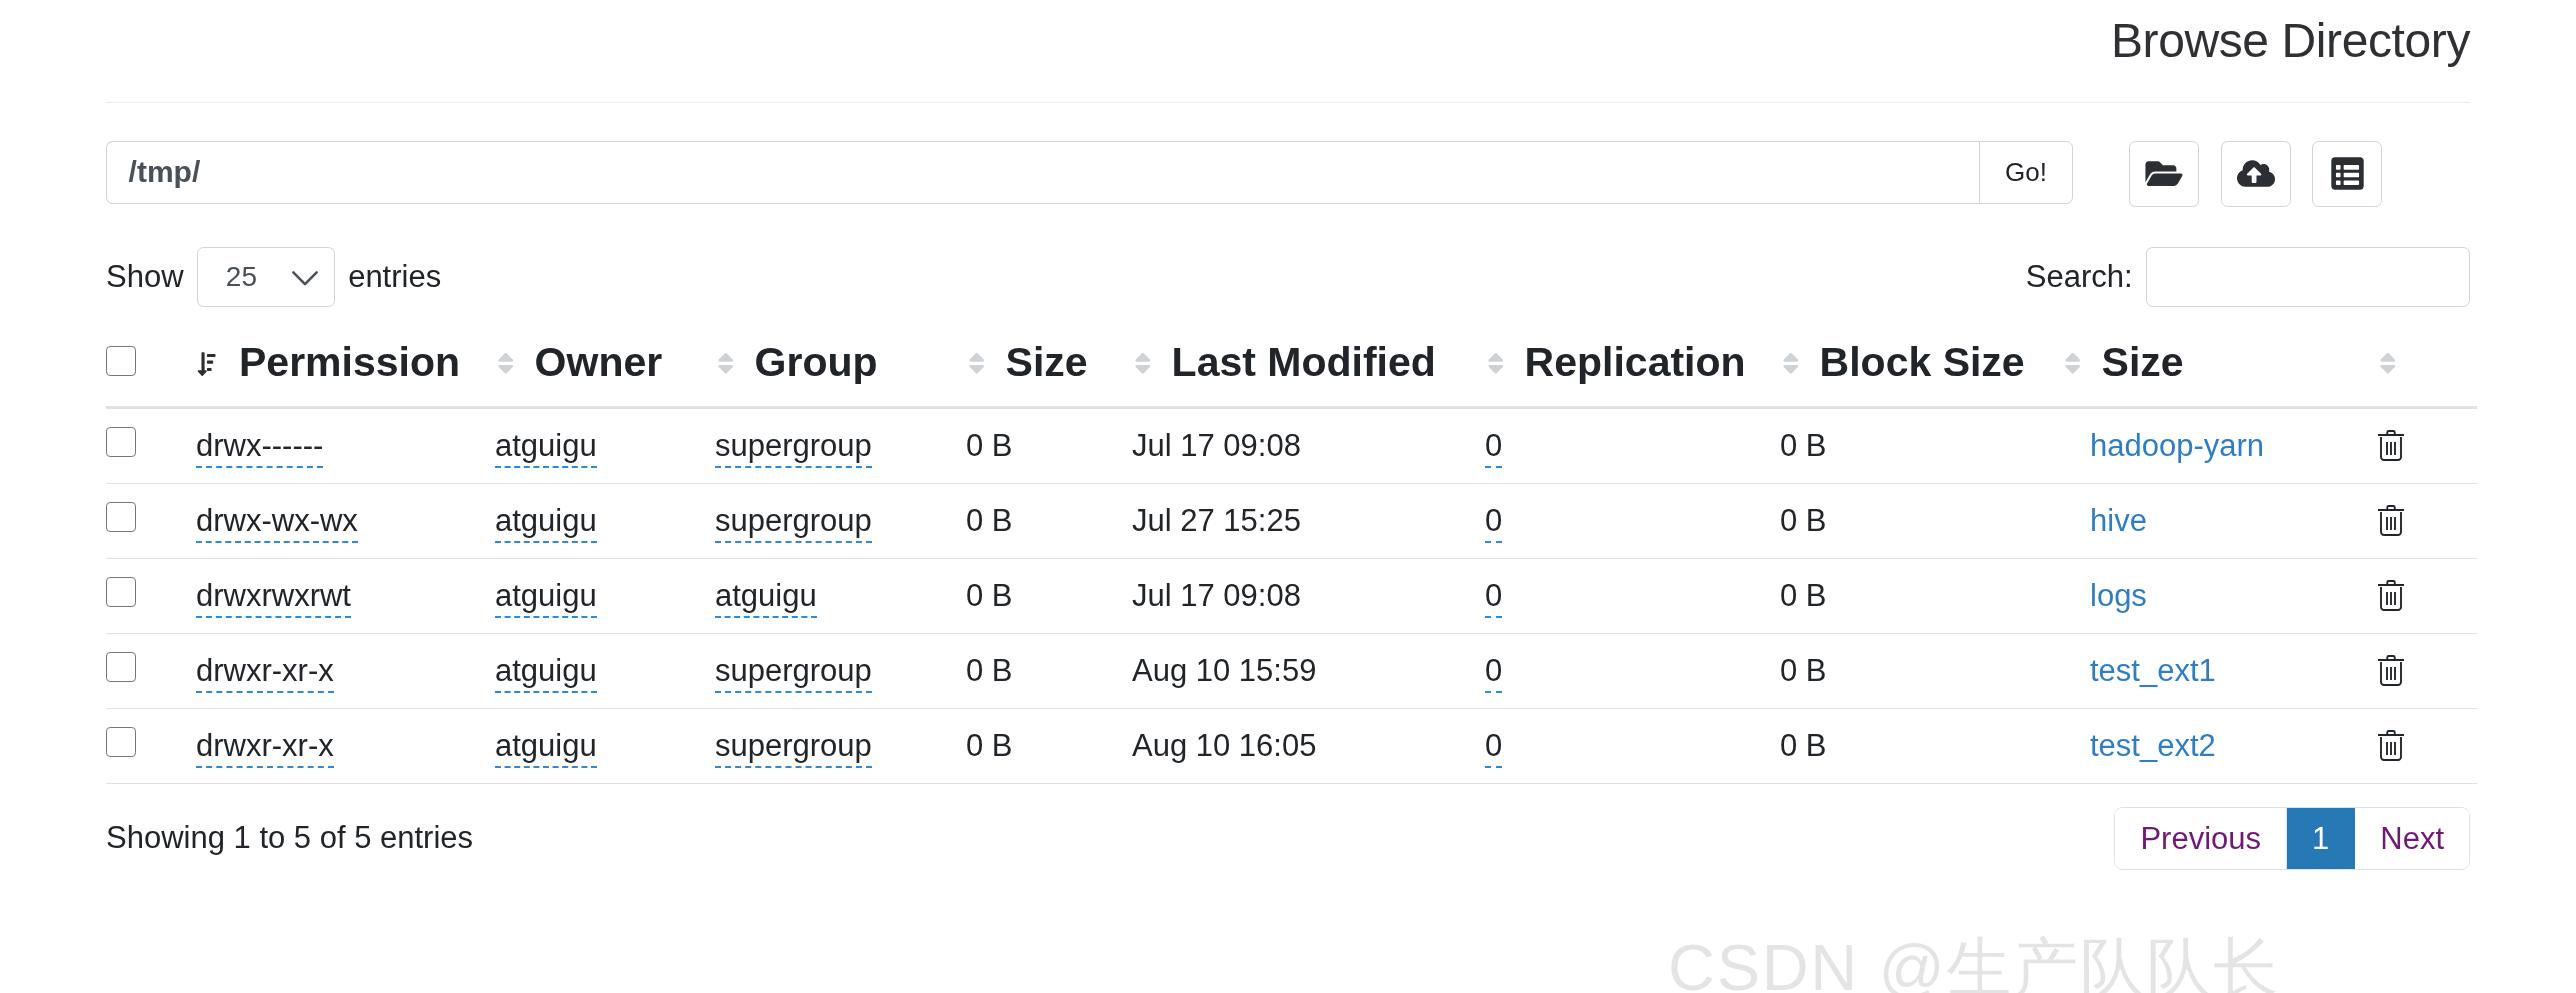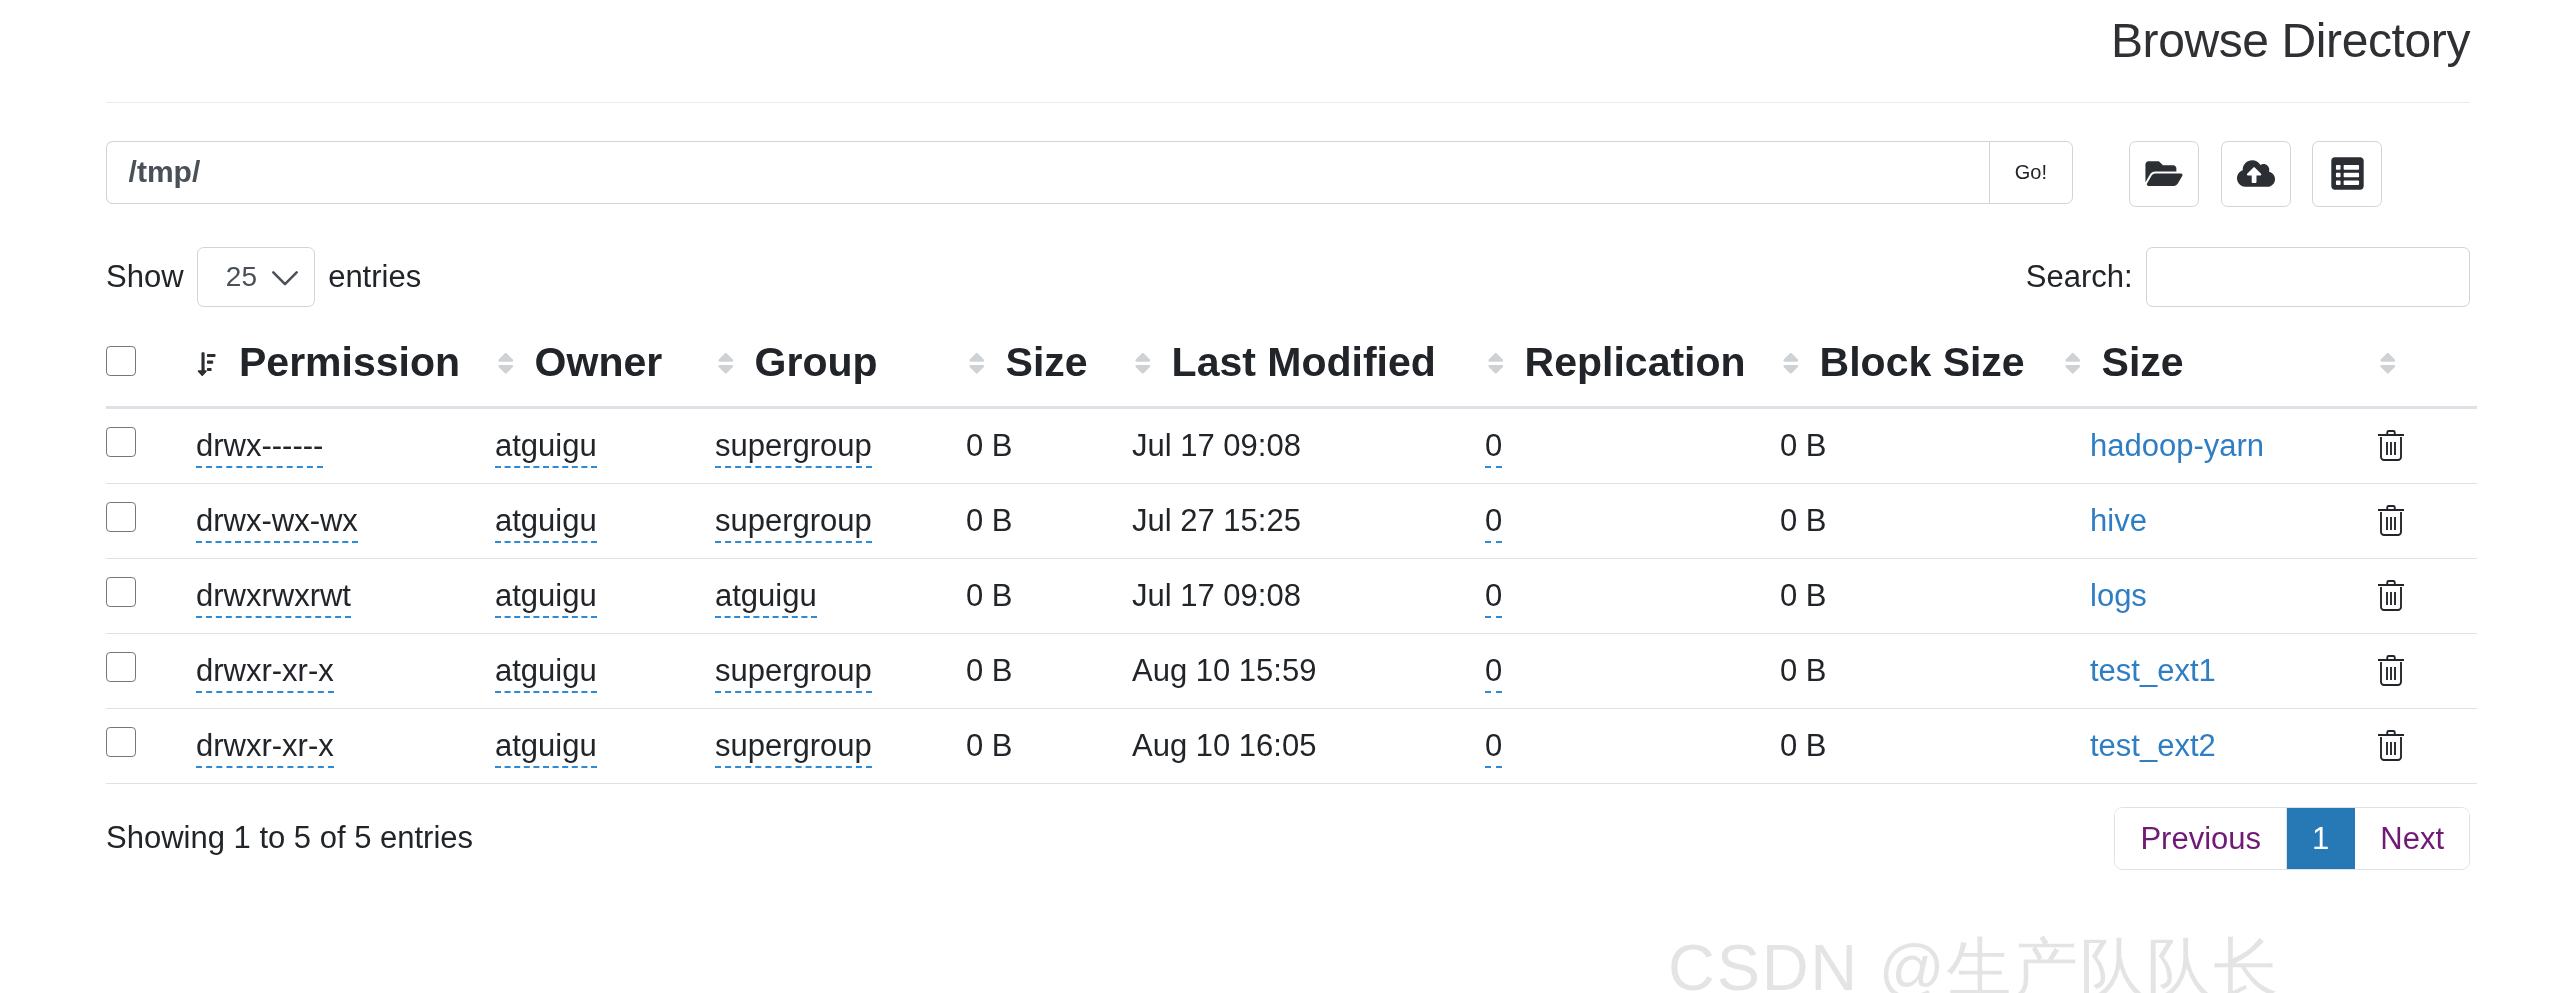--- a/index.html
+++ b/index.html
@@ -73,21 +73,21 @@
 
   .go-btn {
     flex: 0 0 auto;
     height: 63px;
     box-sizing: border-box;
     border: 1.7px solid #ced4da;
     border-radius: 0 6.6px 6.6px 0;
     background: #fff;
     color: #212529;
     font-family: "Liberation Sans", sans-serif;
-    font-size: 20px;
+    font-size: 26px;
     padding: 0 25px;
     cursor: pointer;
     line-height: 60px;
   }
 
   .icon-btn-group {
     display: flex;
     margin-left: 56px;
     gap: 21.6px;
   }
@@ -119,21 +119,21 @@
   .show-entries {
     display: flex;
     align-items: center;
     font-size: 31px;
     color: #212529;
     gap: 13.3px;
   }
 
   .entries-select {
     position: relative;
-    width: 118px;
+    width: 138px;
     height: 60px;
     box-sizing: border-box;
     border: 1.7px solid #ced4da;
     border-radius: 6.6px;
     background: #fff;
     display: flex;
     align-items: center;
     padding-left: 28px;
     font-size: 28px;
     color: #495057;

